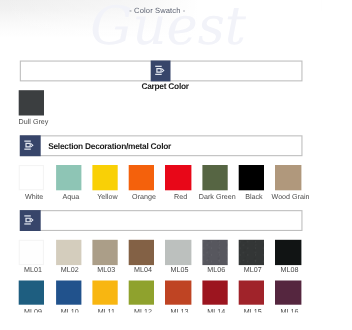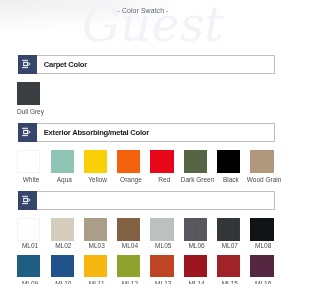--- a/index.html
+++ b/index.html
@@ -38,21 +38,21 @@
 </style>
 </head>
 <body>
 
 <div class="page">
   <div class="topfade"></div>
   <div class="topfade2"></div>
   <div class="wm">Guest</div>
   <div class="eyebrow">- Color Swatch -</div>
   <div id="sections">
-      <div class="sec-head" style="top: 55px;">
+      <div class="sec-head" style="top: 55px; flex-direction: column;">
         <span class="sec-icon">
           <svg viewBox="0 0 18.6 19" width="18.6" height="19">
             <rect x="4.1" y="4.75" width="5.9" height="1.1" fill="#e6eaf3"></rect>
             <rect x="4.1" y="12.05" width="5.9" height="1.1" fill="#e6eaf3"></rect>
             <path d="M5.1 6.85 h4.9 v4.3 h-4.9 z M6.2 7.95 h2.7 v2.1 h-2.7 z" fill="#e6eaf3" fill-rule="evenodd"></path>
             <path d="M10.1 6.9 l2.5 2.15 l-2.5 2.15 v-1.3 l1.1 -0.85 l-1.1 -0.85 z" fill="#e6eaf3"></path>
           </svg>
         </span>
         <span class="sec-title">Carpet Color</span>
       </div>
@@ -60,21 +60,21 @@
       <div class="lbl" style="left: 10.45px; top: 108px;">Dull Grey</div>
       <div class="sec-head" style="top: 123px;">
         <span class="sec-icon">
           <svg viewBox="0 0 18.6 19" width="18.6" height="19">
             <rect x="4.1" y="4.75" width="5.9" height="1.1" fill="#e6eaf3"></rect>
             <rect x="4.1" y="12.05" width="5.9" height="1.1" fill="#e6eaf3"></rect>
             <path d="M5.1 6.85 h4.9 v4.3 h-4.9 z M6.2 7.95 h2.7 v2.1 h-2.7 z" fill="#e6eaf3" fill-rule="evenodd"></path>
             <path d="M10.1 6.9 l2.5 2.15 l-2.5 2.15 v-1.3 l1.1 -0.85 l-1.1 -0.85 z" fill="#e6eaf3"></path>
           </svg>
         </span>
-        <span class="sec-title">Exterior Absorbing/metal Color</span>
+        <span class="sec-title">Selection Decoration/metal Color</span>
       </div>
       <div class="swatch" style="left: 17.2px; top: 150.3px; background: rgb(255, 255, 255); border: 1px solid rgb(244, 244, 244); box-sizing: border-box;"></div>
       <div class="lbl" style="left: 11.05px; top: 176px;">White</div>
       <div class="swatch" style="left: 50.5px; top: 150.3px; background: rgb(142, 197, 181);"></div>
       <div class="lbl" style="left: 44.35px; top: 176px;">Aqua</div>
       <div class="swatch" style="left: 83.8px; top: 150.3px; background: rgb(249, 208, 6);"></div>
       <div class="lbl" style="left: 77.65px; top: 176px;">Yellow</div>
       <div class="swatch" style="left: 117.1px; top: 150.3px; background: rgb(244, 97, 12);"></div>
       <div class="lbl" style="left: 110.95px; top: 176px;">Orange</div>
       <div class="swatch" style="left: 150.4px; top: 150.3px; background: rgb(232, 7, 24);"></div>

